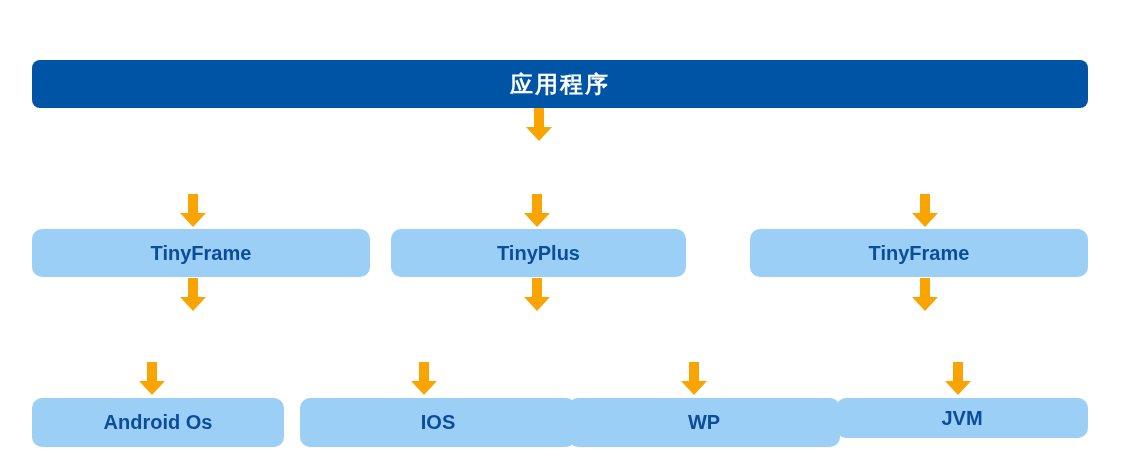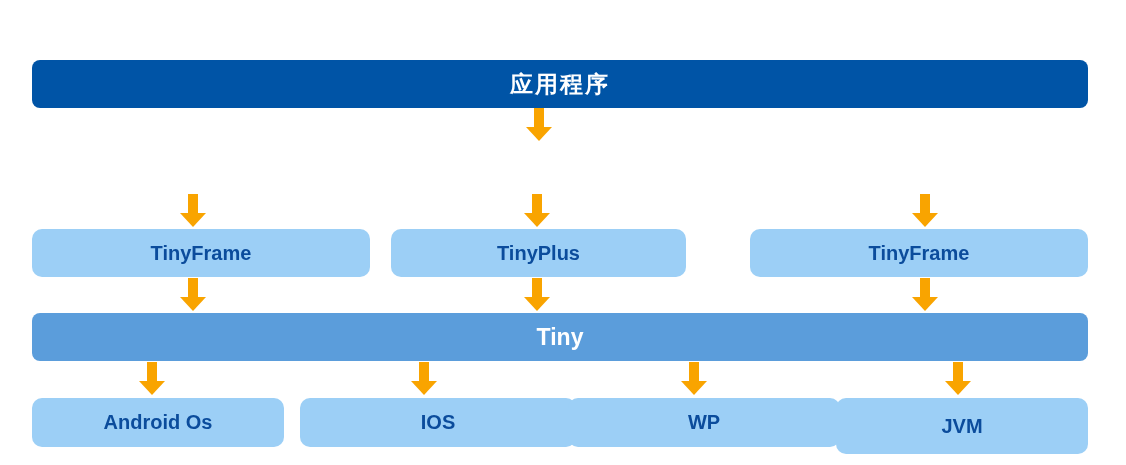--- a/index.html
+++ b/index.html
@@ -109,23 +109,20 @@
   </div>
   <div class="arrow" style="left:524px; top:259px">
     <i class="shaft"></i>
     <i class="head"></i>
   </div>
   <div class="arrow" style="left:912px; top:259px">
     <i class="shaft"></i>
     <i class="head"></i>
   </div>
 
-  <div class="node bar mid" style="top:294px">
-    <span>Tiny</span>
-  </div>
 
   <div class="arrow" style="left:139px; top:343px">
     <i class="shaft"></i>
     <i class="head"></i>
   </div>
   <div class="arrow" style="left:411px; top:343px">
     <i class="shaft"></i>
     <i class="head"></i>
   </div>
   <div class="arrow" style="left:681px; top:343px">
@@ -139,17 +136,17 @@
 
   <div class="node leaf" style="left:32px; top:379px; width:252px; height:49px">
     <span>Android Os</span>
   </div>
   <div class="node leaf" style="left:300px; top:379px; width:276px; height:49px">
     <span>IOS</span>
   </div>
   <div class="node leaf" style="left:568px; top:379px; width:272px; height:49px">
     <span>WP</span>
   </div>
-  <div class="node leaf" style="left:836px; top:379px; width:252px; height:56px">
+  <div class="node leaf" style="left:836px; top:379px; width:252px; height:40px">
     <span>JVM</span>
   </div>
 
 </div>
 
 </body></html>

